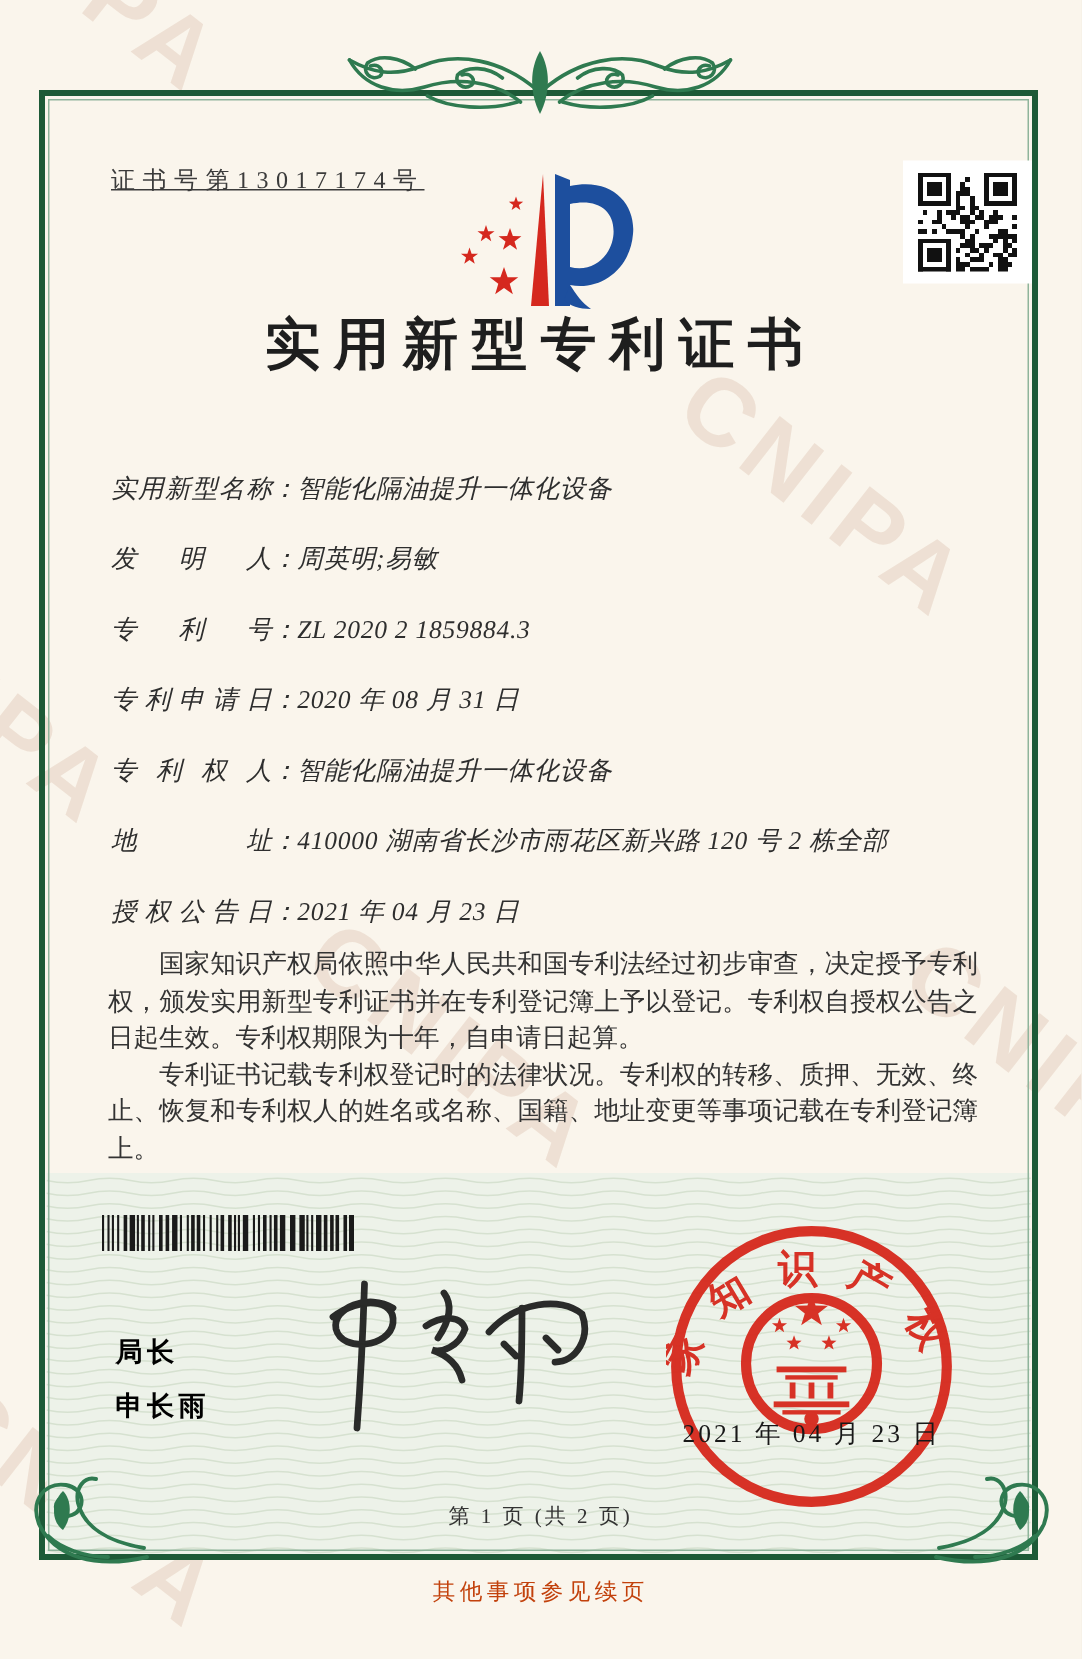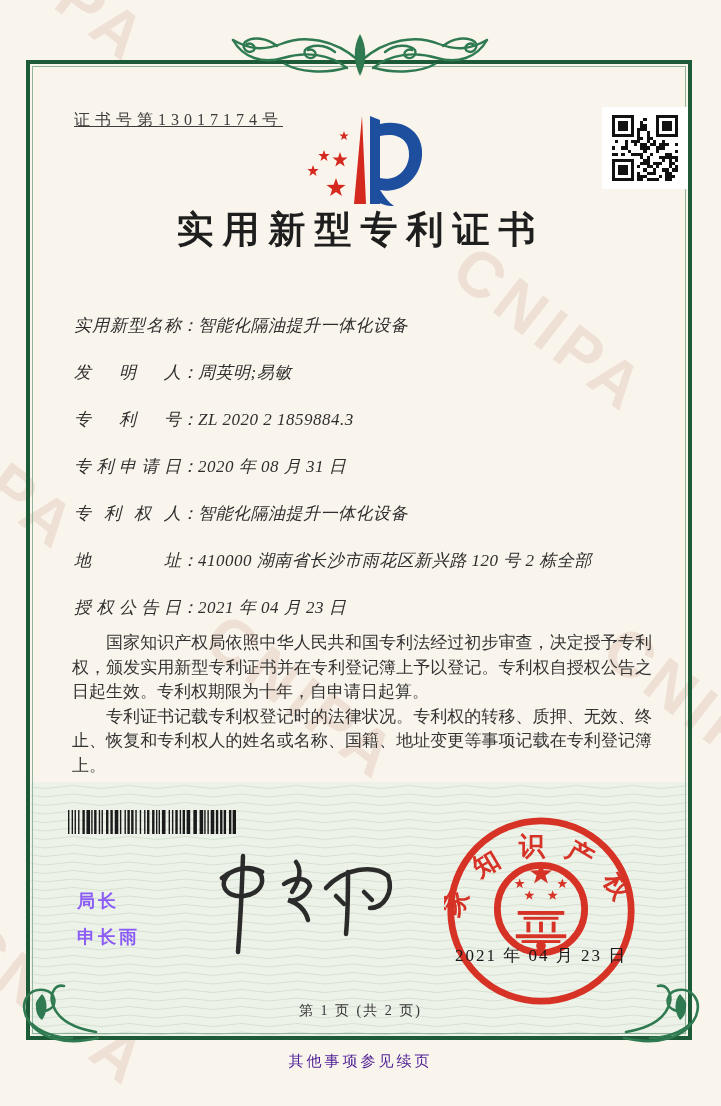--- a/index.html
+++ b/index.html
@@ -41,32 +41,32 @@
   .grant-col { position:absolute; left:295px; top:0; }
 
   .paras { position:absolute; left:72px; top:631px; width:580px; font-size:17px;
            line-height:24.6px; color:#333; text-align:justify; }
   .paras p { text-indent:2em; }
 
   .barcode { position:absolute; left:68px; top:810px; width:168px; height:24px; }
 
   .signer { position:absolute; left:77px; top:889px;
             font-family:"Liberation Sans","DejaVu Sans",sans-serif;
-            font-weight:700; font-size:18px; color:#8b5cf6; letter-spacing:3px; }
+            font-weight:700; font-size:18px; color:#000000; letter-spacing:3px; }
   .signer div { margin-bottom:12px; }
   .signature { position:absolute; left:188px; top:848px; width:212px; height:112px; }
 
   .seal { position:absolute; left:444px; top:814px; width:194px; height:194px; opacity:.95; }
   .seal-date { position:absolute; left:455px; top:944px; font-size:17px;
                letter-spacing:2px; color:#181818; white-space:nowrap; }
 
   .page-num { position:absolute; left:0; top:1002px; width:100%; text-align:center;
               font-size:14px; letter-spacing:2px; color:#333; }
   .cont-note { position:absolute; left:0; top:1052px; width:100%; text-align:center;
-               font-size:15px; letter-spacing:3px; color:#4c1d95; }
+               font-size:15px; letter-spacing:3px; color:#c2410c; }
 
   .flourish-top { position:absolute; left:225px; top:18px; width:270px; height:72px; }
   .flourish-bl  { position:absolute; left:12px;  top:980px; width:88px; height:64px; }
   .flourish-br  { position:absolute; left:622px; top:980px; width:88px; height:64px;
                   transform:scaleX(-1); }
 </style>
 </head>
 <body>
 
 <div class="page">

